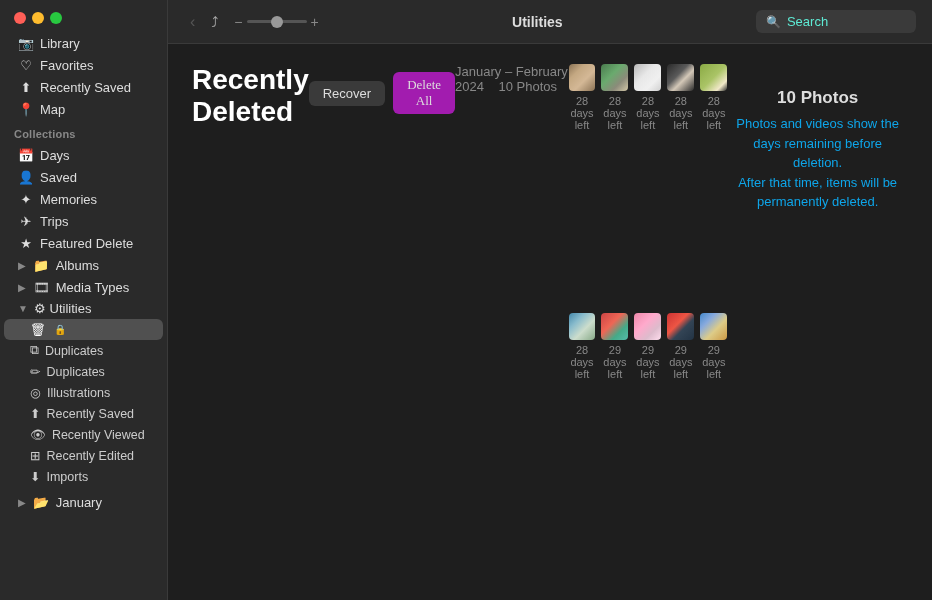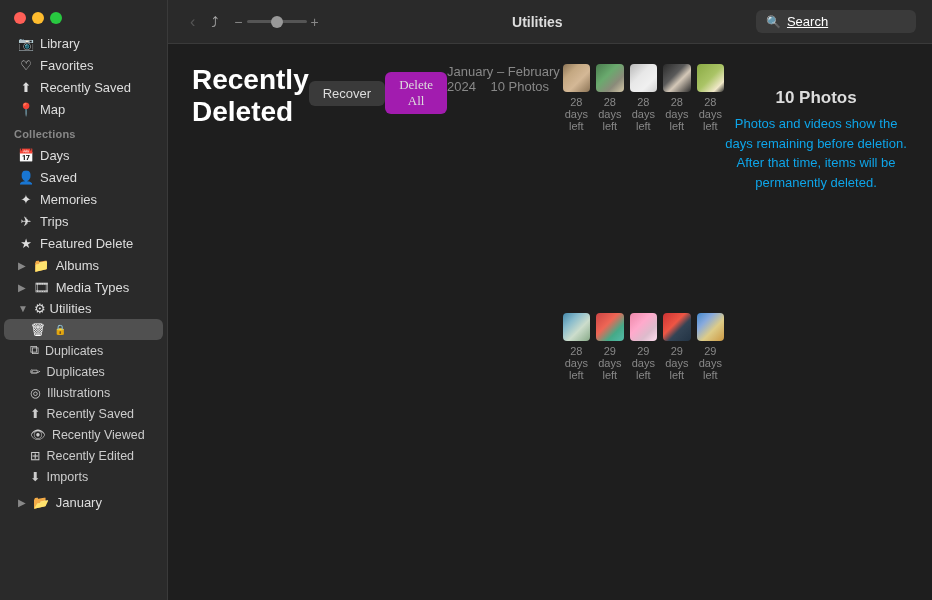--- a/index.html
+++ b/index.html
@@ -199,20 +199,21 @@
       justify-content: space-between;
       margin-bottom: 6px;
     }
     .page-title {
       font-size: 28px;
       font-weight: 700;
       color: #fff;
     }
     .header-actions {
       display: flex;
+      gap: 8px;
       align-items: center;
       margin-top: 8px;
     }
     .action-btn {
       background: #3a3a3a;
       border: none;
       color: #ddd;
       font-size: 13px;
       padding: 5px 14px;
       border-radius: 6px;
@@ -415,21 +416,21 @@
       <div class="zoom-slider">
         <div class="zoom-thumb"></div>
       </div>
       <span class="zoom-plus">+</span>
     </div>
     <div class="toolbar-center">
       <span class="toolbar-title">Utilities</span>
     </div>
     <div class="toolbar-search">
       <span class="search-icon-inner">🔍</span>
-      <span style="color:#ffffff;text-decoration:underline;">Search</span>
+      <span style="color:#5eead4;">Search</span>
     </div>
   </div>
 
   <div class="content-area">
     <div class="content-header">
       <h1 class="page-title">Recently Deleted</h1>
       <div class="header-actions">
         <button class="action-btn">Recover</button>
         <button class="action-btn action-btn-danger">Delete All</button>
       </div>

